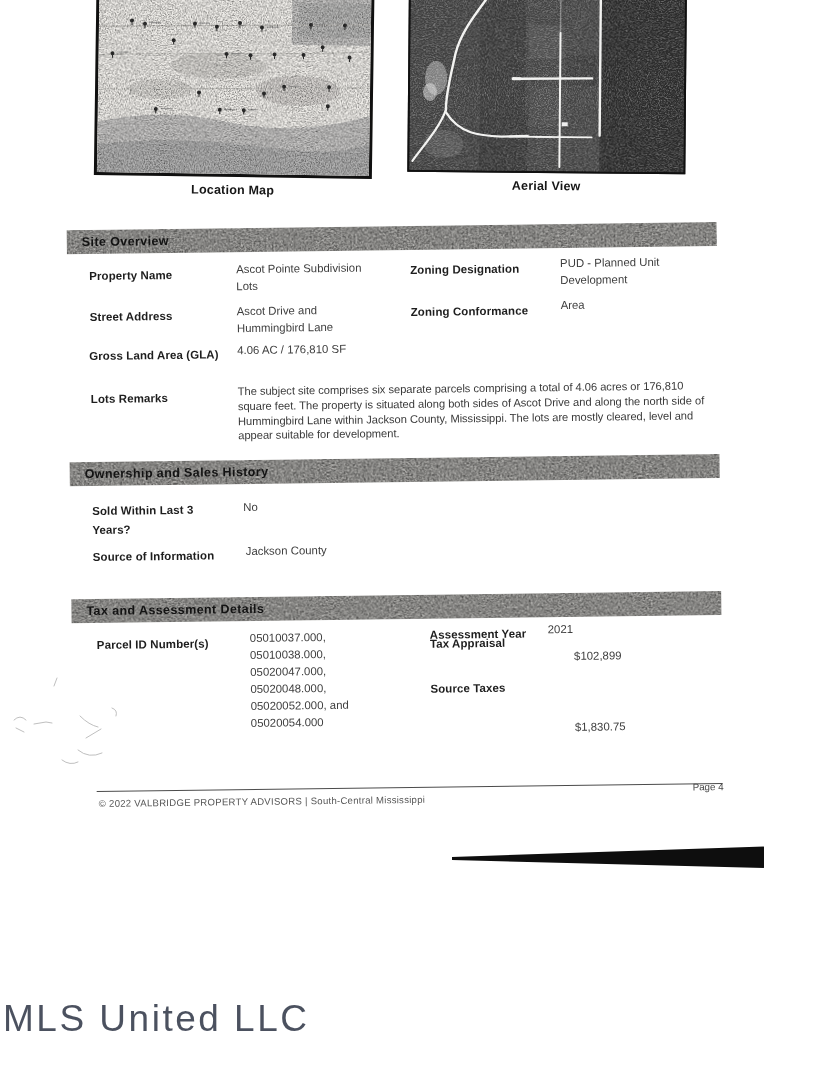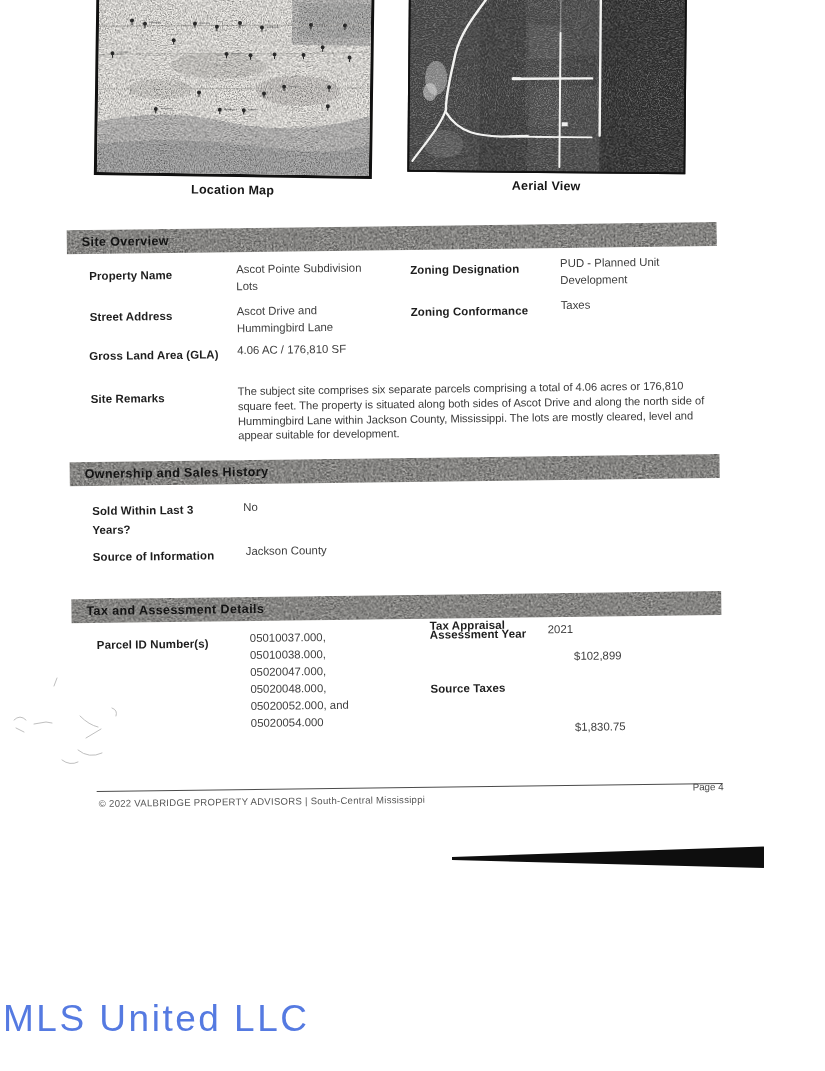--- a/index.html
+++ b/index.html
@@ -66,21 +66,21 @@
 
   #sold-label   { left:92px;  top:502px; }
   #sold-value   { left:243px; top:501px;text-align:center; }
   #source-label { left:92px;  top:548px; }
   #source-value { left:245px; top:545px; }
 
   #parcel-label { left:95px;  top:636px; }
   #parcel-value { left:248px; top:632px; }
   #assessment-year-label { left:428px; top:630px; }
   #assessment-year-value { left:546px; top:627px; }
-  #tax-appraisal-label   { left:428px; top:621px; }
+  #tax-appraisal-label   { left:428px; top:639px; }
   #tax-appraisal-value   { left:572px; top:654px;text-align:center; }
   #annual-taxes-label    { left:428px; top:684px; }
   #annual-taxes-value    { left:572px; top:681px;margin-top:44px; }
 
   
   #footer-rule { position:absolute; left:93px; top:791px; width:626px; border-top:1.4px solid #4b4b4b; }
   #page-number {
     position:absolute; left:640px; top:789px; width:80px; text-align:right;
     font-size:9.8px; color:#474747;
   }
@@ -92,21 +92,21 @@
   
   #wedge {
     position:absolute; left:452px; top:845px; width:312px; height:26px;
     background:#0e0e0e;
     clip-path:polygon(0 46%, 100% 6%, 100% 88%, 0 58%);
   }
   #scribbles { position:absolute; left:2px; top:668px; }
 
   #watermark {
     position:absolute; left:3px; top:998px;
-    font-size:37px; color:#1d4ed8; opacity:0.75; font-weight:300;
+    font-size:37px; color:#0f172a; opacity:0.75; font-weight:300;
     letter-spacing:2.5px;
   }
 </style>
 </head>
 <body>
 
 <div class="page">
 
   <figure class="figure figure-location">
     <svg class="map-frame-location" viewBox="0 0 272 180" preserveAspectRatio="none">
@@ -223,24 +223,24 @@
       <span class="banner-title">Site Overview</span>
     </div>
 
     <div class="label" id="property-name-label">Property Name</div>
     <div class="value wrap-145" id="property-name-value">Ascot Pointe Subdivision Lots</div>
     <div class="label" id="zoning-designation-label">Zoning Designation</div>
     <div class="value wrap-132" id="zoning-designation-value">PUD - Planned Unit Development</div>
     <div class="label" id="street-address-label">Street Address</div>
     <div class="value wrap-145" id="street-address-value">Ascot Drive and Hummingbird Lane</div>
     <div class="label" id="zoning-conformance-label">Zoning Conformance</div>
-    <div class="value" id="zoning-conformance-value">Taxes</div>
+    <div class="value" id="zoning-conformance-value">Area</div>
     <div class="label" id="gla-label">Gross Land Area (GLA)</div>
     <div class="value" id="gla-value">4.06 AC / 176,810 SF</div>
-    <div class="label" id="site-remarks-label">Site Remarks</div>
+    <div class="label" id="site-remarks-label">Lots Remarks</div>
     <div class="value remarks" id="site-remarks-value">The subject site comprises six separate parcels comprising a total of 4.06 acres or 176,810 square feet. The property is situated along both sides of Ascot Drive and along the north side of Hummingbird Lane within Jackson County, Mississippi. The lots are mostly cleared, level and appear suitable for development.</div>
 
     <div class="banner" id="banner-ownership">
       <svg class="noise-fill" preserveAspectRatio="none">
         <filter id="bn2">
             <feTurbulence type="fractalNoise" baseFrequency="0.55" numOctaves="3" seed="23" stitchTiles="stitch"></feTurbulence>
         <feColorMatrix type="matrix" values="0 0 0 0 0  0 0 0 0 0  0 0 0 0 0  1.1 1.1 1.1 0 -1.15"></feColorMatrix>
           </filter>
         <rect width="100%" height="100%" filter="url(#bn2)" opacity="0.5"></rect>
       </svg>

